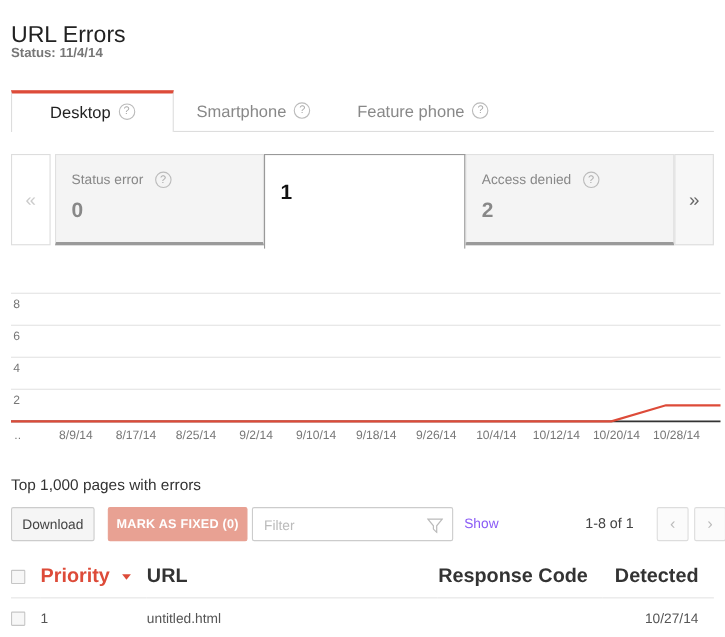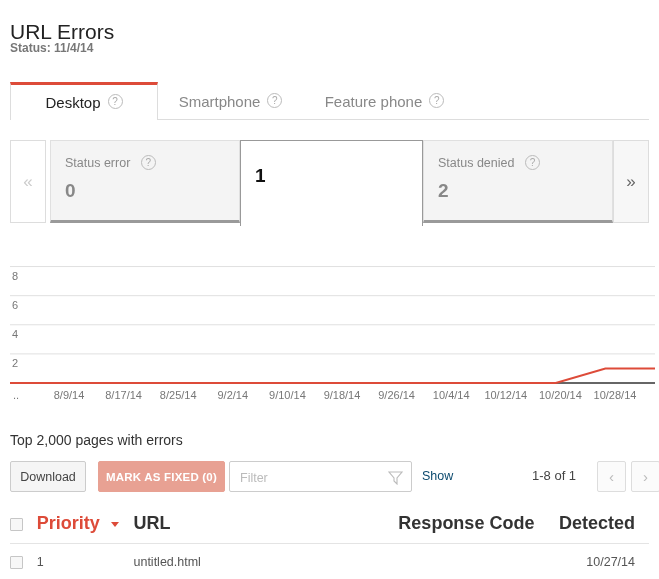--- a/index.html
+++ b/index.html
@@ -230,21 +230,21 @@
   #filter-funnel-icon {
     position: absolute;
     right: 8px;
     top: 8px;
   }
   #show-label {
     position: absolute;
     left: 412px;
     top: 8px;
     font-size: 12.5px;
-    color: #0c4a6e;
+    color: #8b5cf6;
   }
   #rows-select {
     position: absolute;
     left: 443px;
     top: 0;
     width: 70px;
     height: 31px;
     box-sizing: border-box;
     border: 1px solid #cccccc;
     border-radius: 2px;
@@ -378,21 +378,21 @@
     </div>
     <div class="tile-count">0</div>
   </div>
 
   <div class="tile active" style="left:230px; width:183px;">
     <div class="tile-count">1</div>
   </div>
 
   <div class="tile" style="left:413px; width:190px;">
     <div class="tile-label">
-      <span>Status denied</span>
+      <span>Access denied</span>
       <span class="tab-q">?</span>
     </div>
     <div class="tile-count">2</div>
   </div>
 
   <div class="arrow-btn" id="arrow-next">
     <span>»</span>
   </div>
 </div>
 
@@ -422,21 +422,21 @@
         <text x="342" y="159" fill="#777777" font-size="11" text-anchor="middle" font-family="&quot;Liberation Sans&quot;, sans-serif">9/18/14</text>
         <text x="396.6" y="159" fill="#777777" font-size="11" text-anchor="middle" font-family="&quot;Liberation Sans&quot;, sans-serif">9/26/14</text>
         <text x="451.2" y="159" fill="#777777" font-size="11" text-anchor="middle" font-family="&quot;Liberation Sans&quot;, sans-serif">10/4/14</text>
         <text x="505.8" y="159" fill="#777777" font-size="11" text-anchor="middle" font-family="&quot;Liberation Sans&quot;, sans-serif">10/12/14</text>
         <text x="560.4000000000001" y="159" fill="#777777" font-size="11" text-anchor="middle" font-family="&quot;Liberation Sans&quot;, sans-serif">10/20/14</text>
         <text x="615" y="159" fill="#777777" font-size="11" text-anchor="middle" font-family="&quot;Liberation Sans&quot;, sans-serif">10/28/14</text>
       </g>
   </svg>
 </div>
 
-<div id="table-heading">Top 2,000 pages with errors</div>
+<div id="table-heading">Top 1,000 pages with errors</div>
 
 <div id="table-toolbar">
   <div class="tb-btn" id="download-button">Download</div>
   <div class="tb-btn" id="mark-fixed-button">MARK AS FIXED (0)</div>
 
   <div id="filter-input-wrap">
     <input id="filter-input" type="text" placeholder="Filter" style="">
     <span id="filter-funnel-icon">
       <svg width="15" height="15" viewBox="0 0 15 15">
         <polygon points="1,2 14,2 9,8 9,14 6,11 6,8" fill="none" stroke="#bbbbbb" stroke-width="1.1"></polygon>

